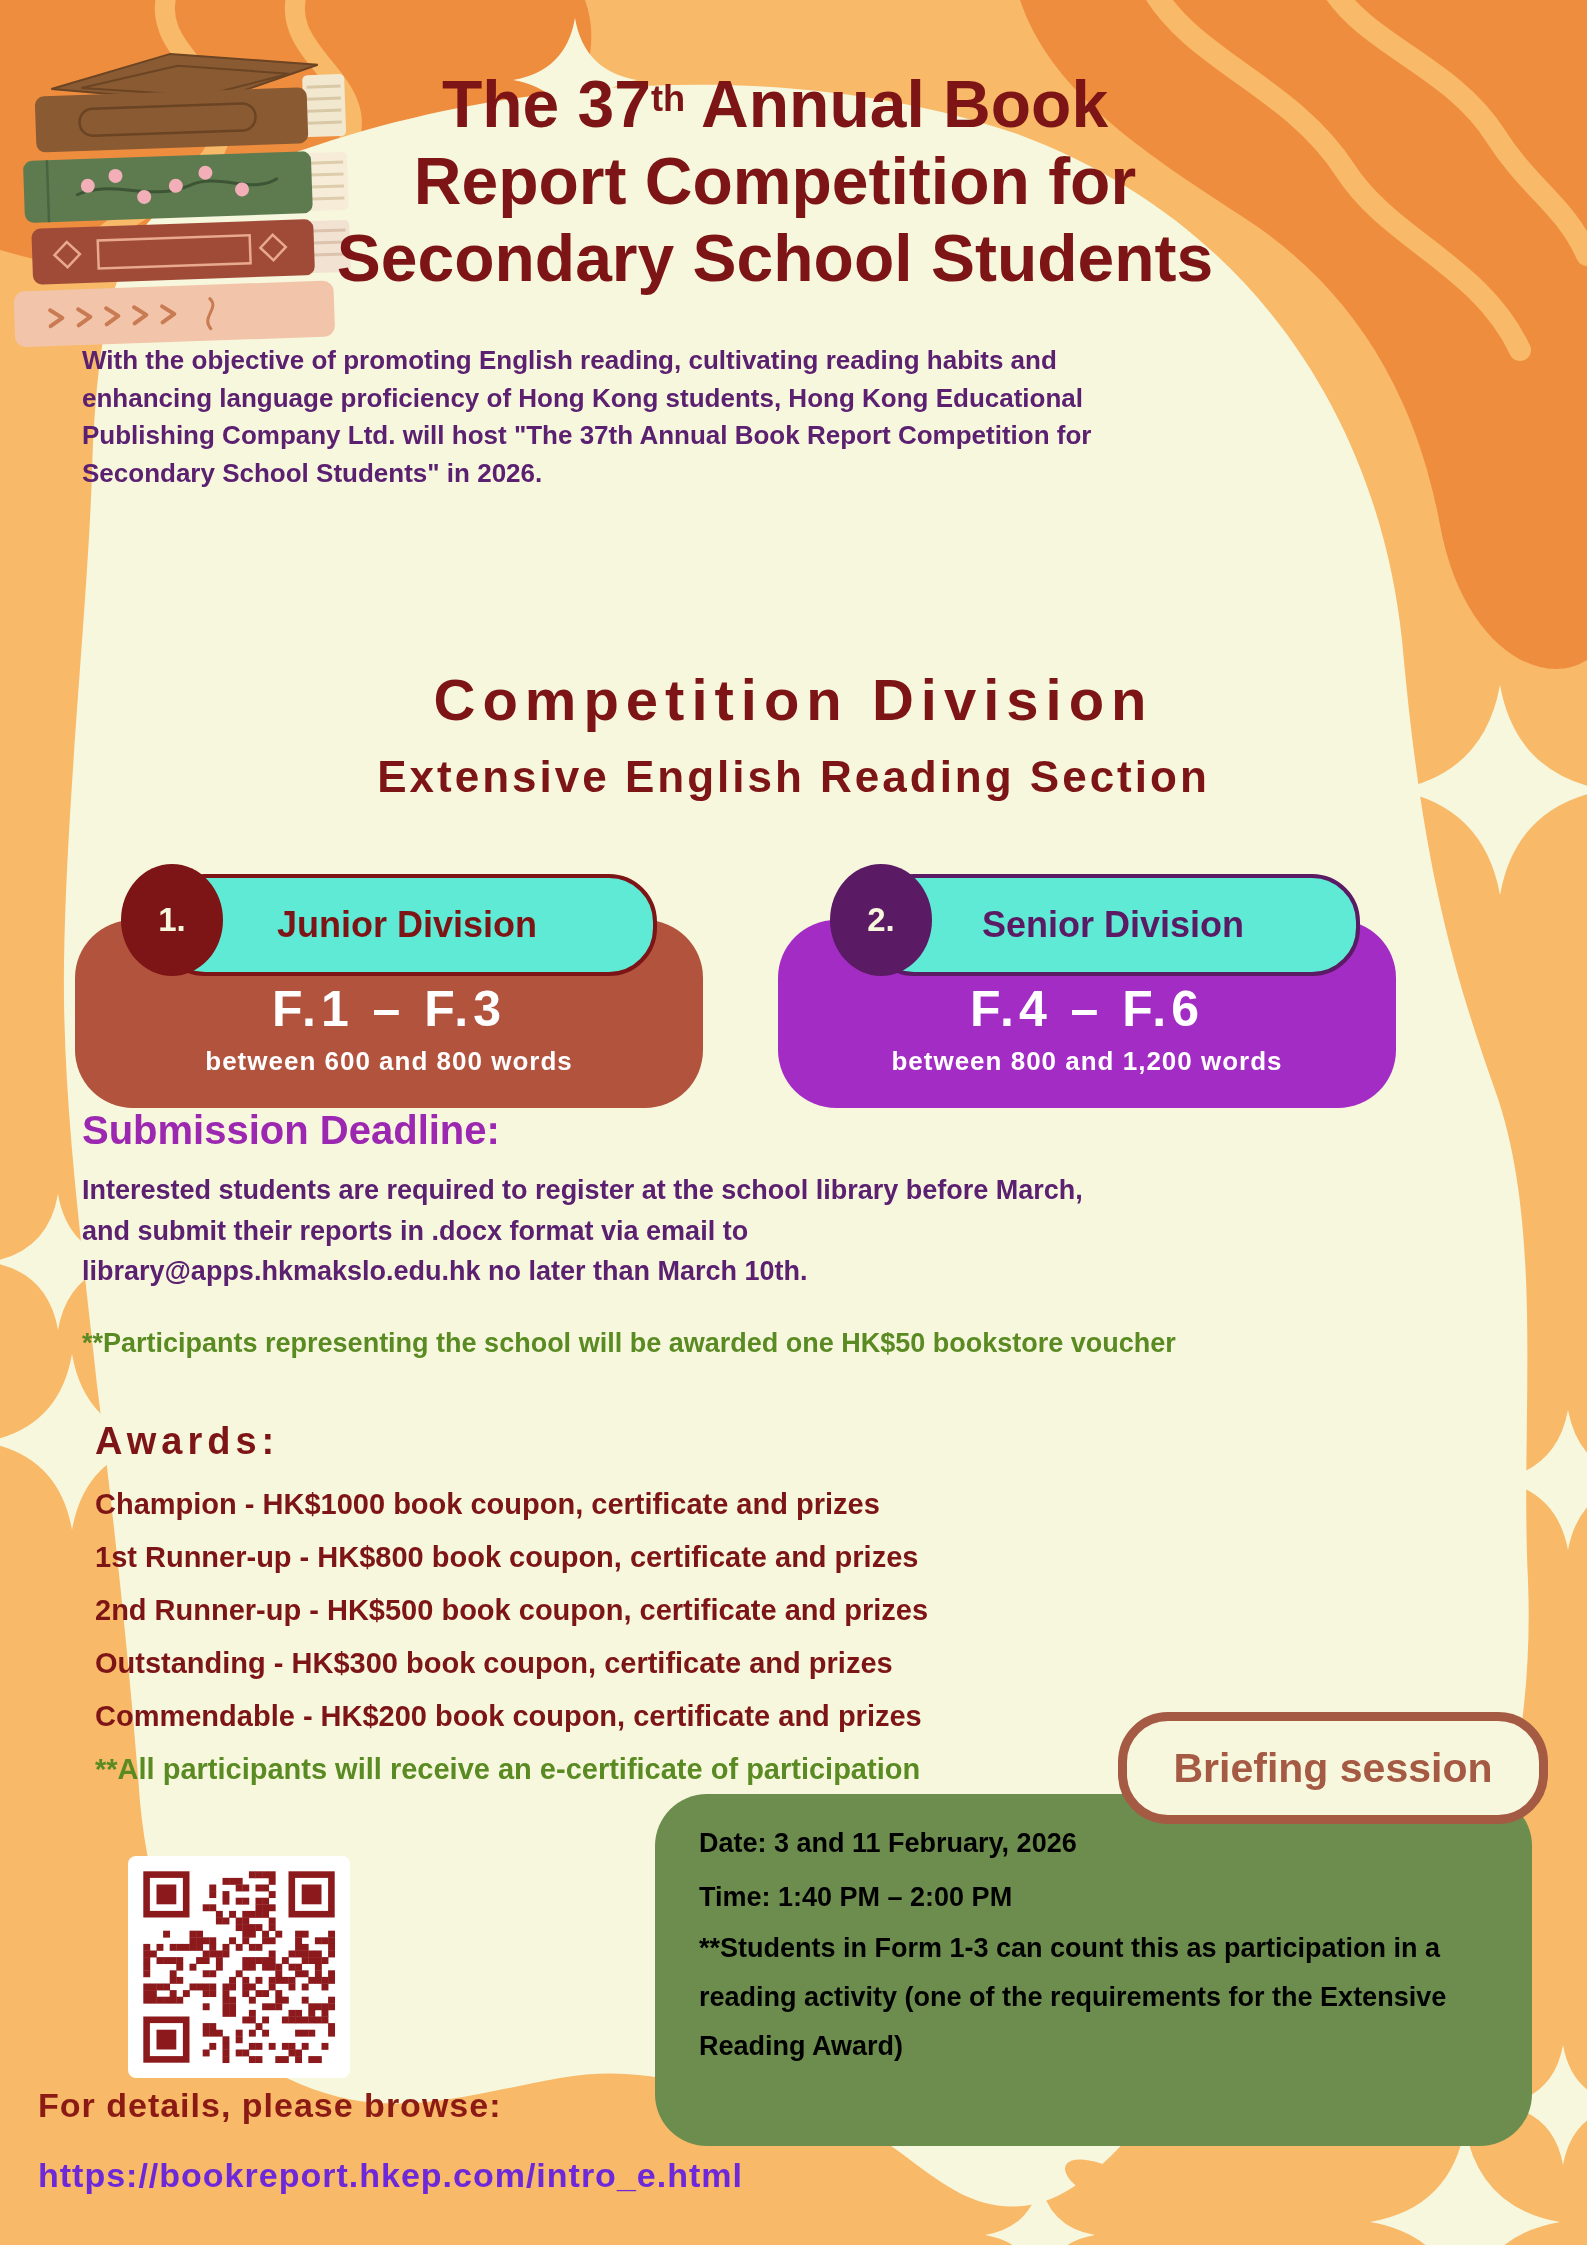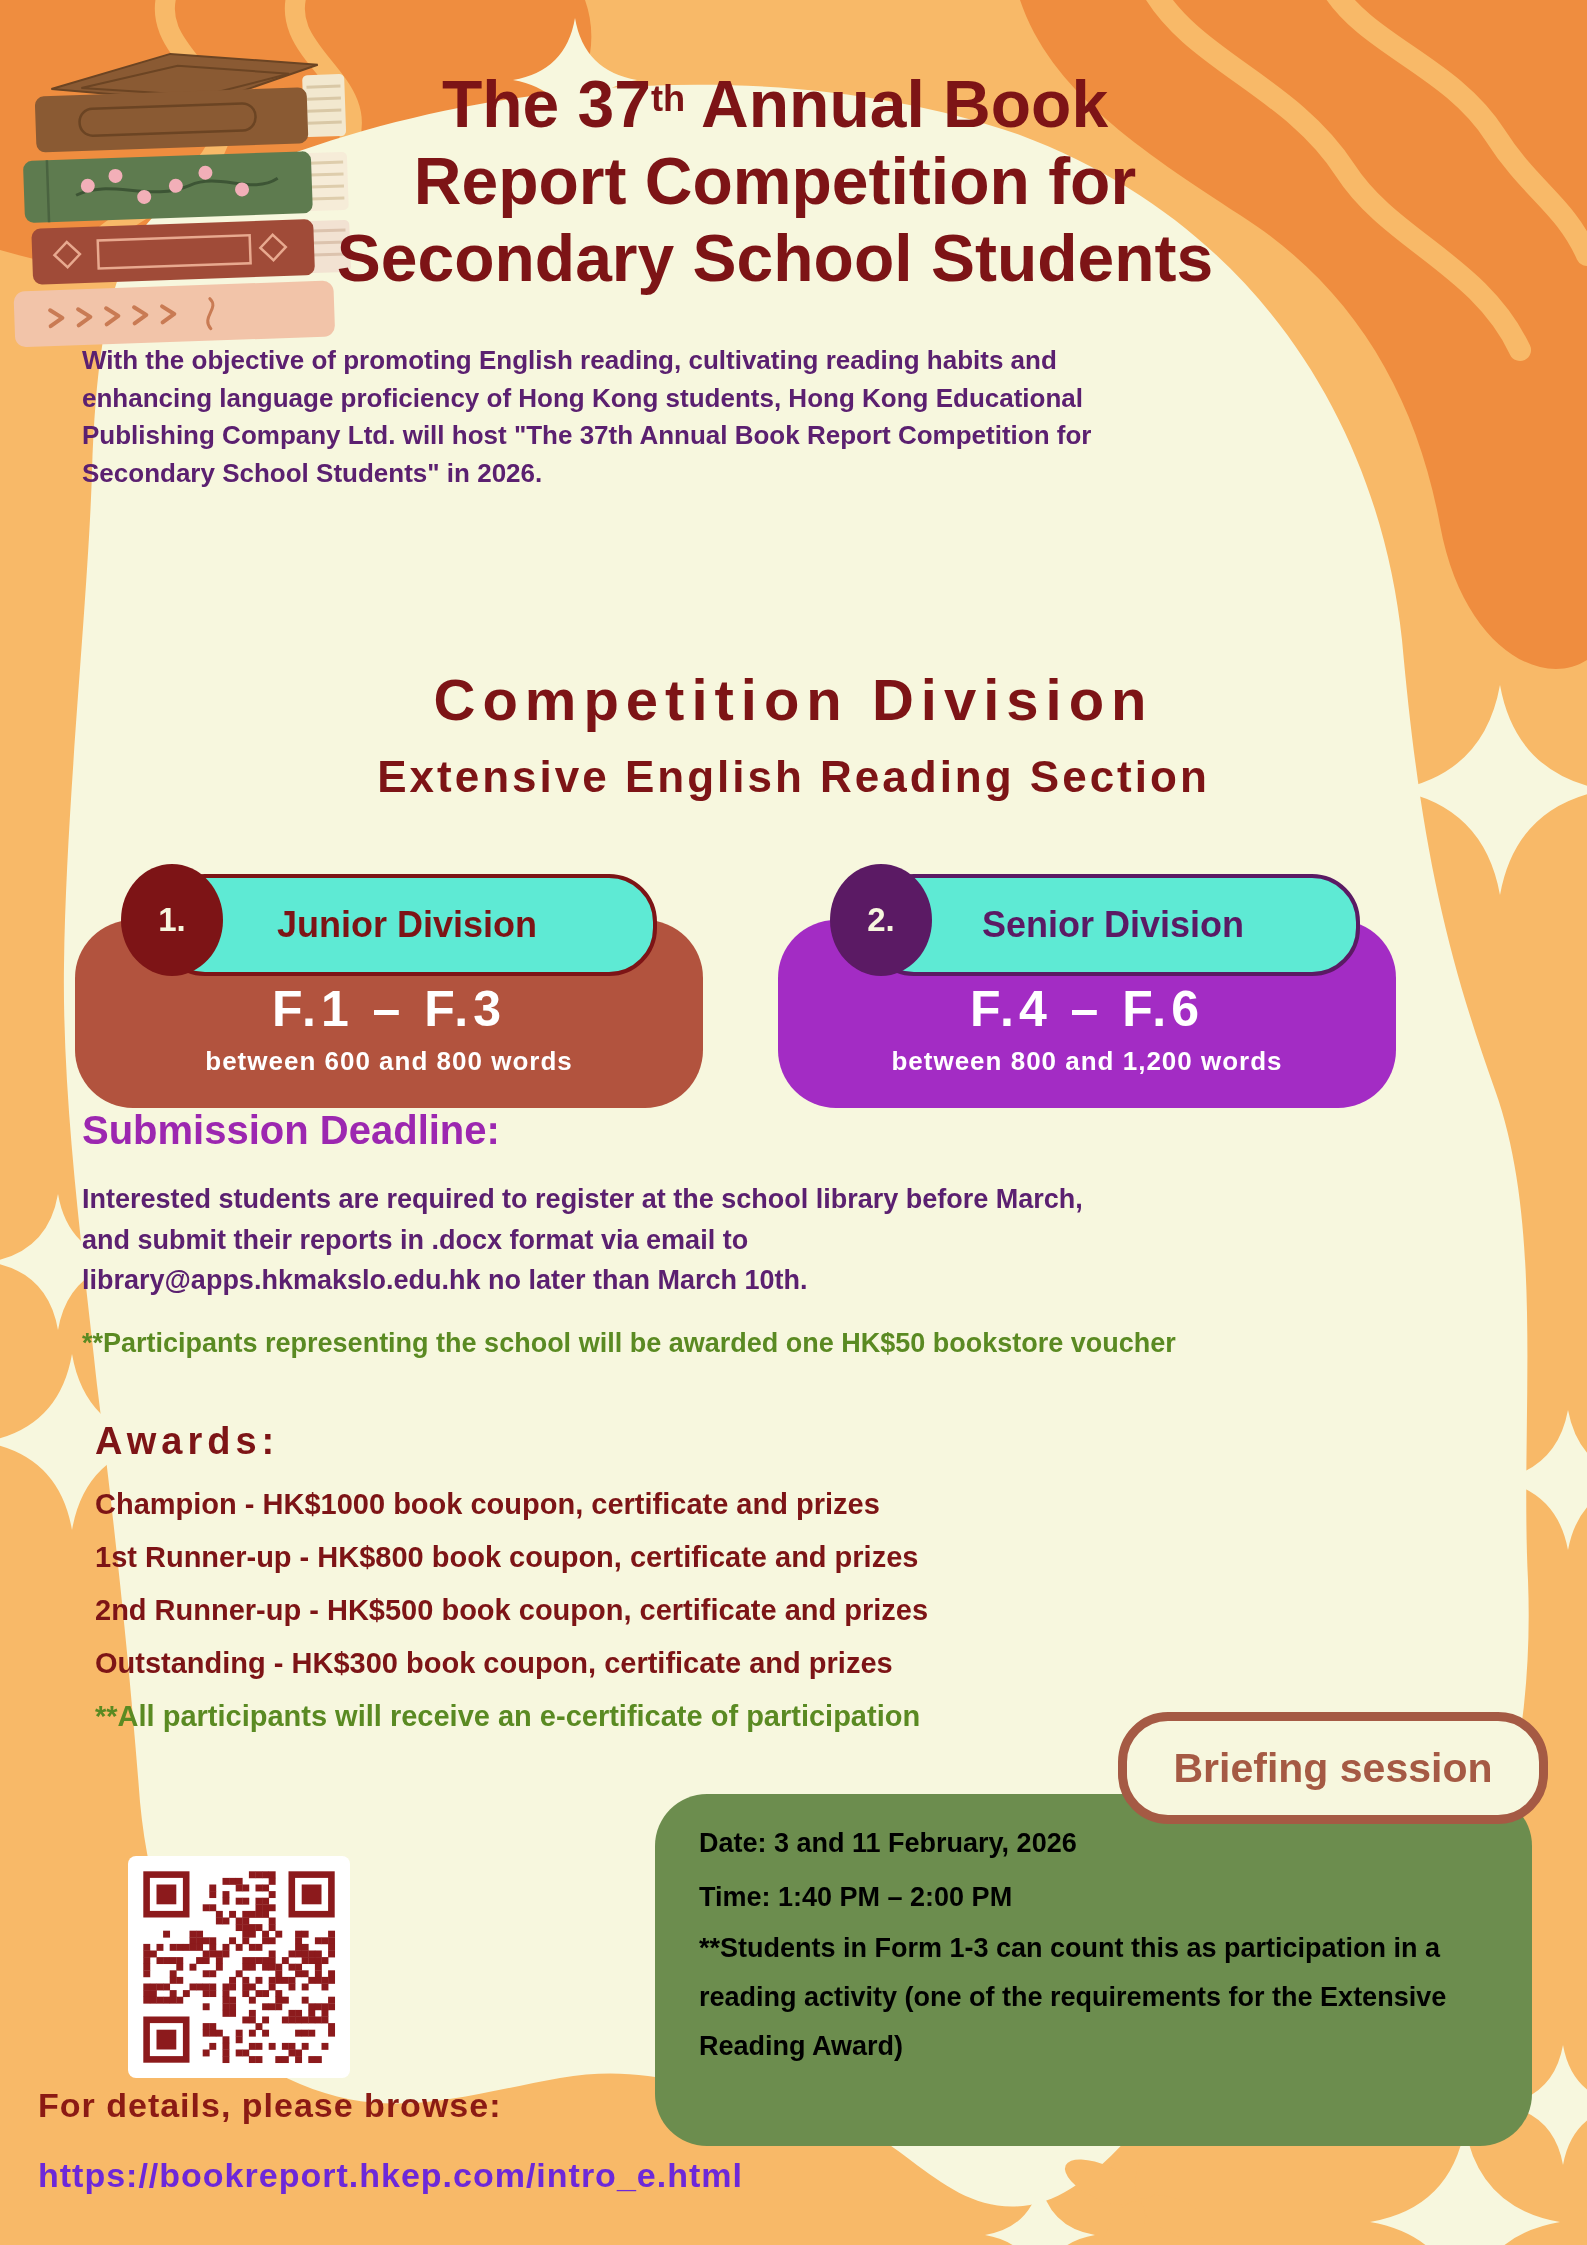--- a/index.html
+++ b/index.html
@@ -35,21 +35,21 @@
             font-weight:800;font-size:33px;z-index:2;}
   .junior .card-num{background:#7D1416;}
   .senior .card-num{background:#5B1A64;}
   .card-range{position:absolute;left:0;right:0;top:112px;text-align:center;color:#FFFFFF;
               font-weight:800;font-size:50px;letter-spacing:5px;}
   .card-words{position:absolute;left:0;right:0;top:178px;text-align:center;color:#FFFFFF;
               font-weight:800;font-size:26px;letter-spacing:1px;}
   
   .sub-h{left:82px;top:1108px;color:#9C27B0;font-weight:800;font-size:40px;}
   .sub-b{left:82px;top:1170px;width:1020px;color:#5B2070;font-weight:700;
-         font-size:27px;line-height:1.5;margin-top:9px;}
+         font-size:27px;line-height:1.5;}
   .voucher{left:82px;top:1328px;color:#5A8A22;font-weight:700;font-size:27px;white-space:nowrap;}
   
   .awd-h{left:95px;top:1420px;color:#7D1416;font-weight:800;font-size:38px;letter-spacing:5px;}
   .awd-list{left:95px;top:1478px;width:950px;color:#7D1416;font-size:29px;}
   .awd-row{line-height:53px;white-space:nowrap;font-weight:600;}
   .awd-row b{font-weight:800;}
   .awd-note{line-height:53px;color:#5A8A22;font-weight:700;white-space:nowrap;}
   
   .badge{left:1118px;top:1712px;width:412px;height:94px;background:#F7F7DE;
          border:9px solid #A55A44;border-radius:50px;display:flex;align-items:center;
@@ -173,20 +173,21 @@
   <div class="abs z3 sub-h">Submission Deadline:</div>
   <div class="abs z3 sub-b">Interested students are required to register at the school library before March, and submit their reports in .docx format via email to library@apps.hkmakslo.edu.hk no later than March 10th.</div>
   <div class="abs z3 voucher">**Participants representing the school will be awarded one HK$50 bookstore voucher</div>
 
   <div class="abs z3 awd-h">Awards:</div>
   <div class="abs z3 awd-list">
     <div class="awd-row"><b>Champion</b><span> - HK$1000 book coupon, certificate and prizes</span></div>
     <div class="awd-row"><b>1st Runner-up</b><span> - HK$800 book coupon, certificate and prizes</span></div>
     <div class="awd-row"><b>2nd Runner-up</b><span> - HK$500 book coupon, certificate and prizes</span></div>
     <div class="awd-row"><b>Outstanding</b><span> - HK$300 book coupon, certificate and prizes</span></div>
+    <div class="awd-row"><b>Commendable</b><span> - HK$200 book coupon, certificate and prizes</span></div>
     <div class="awd-note">**All participants will receive an e-certificate of participation</div>
   </div>
 
   <div class="abs badge">Briefing session</div>
   <div class="abs gbox">
     <div class="gline">Date: 3 and 11 February, 2026</div>
     <div class="gline">Time: 1:40 PM – 2:00 PM</div>
     <div class="gnote">**Students in Form 1-3 can count this as participation in a reading activity (one of the requirements for the Extensive Reading Award)</div>
   </div>
 

